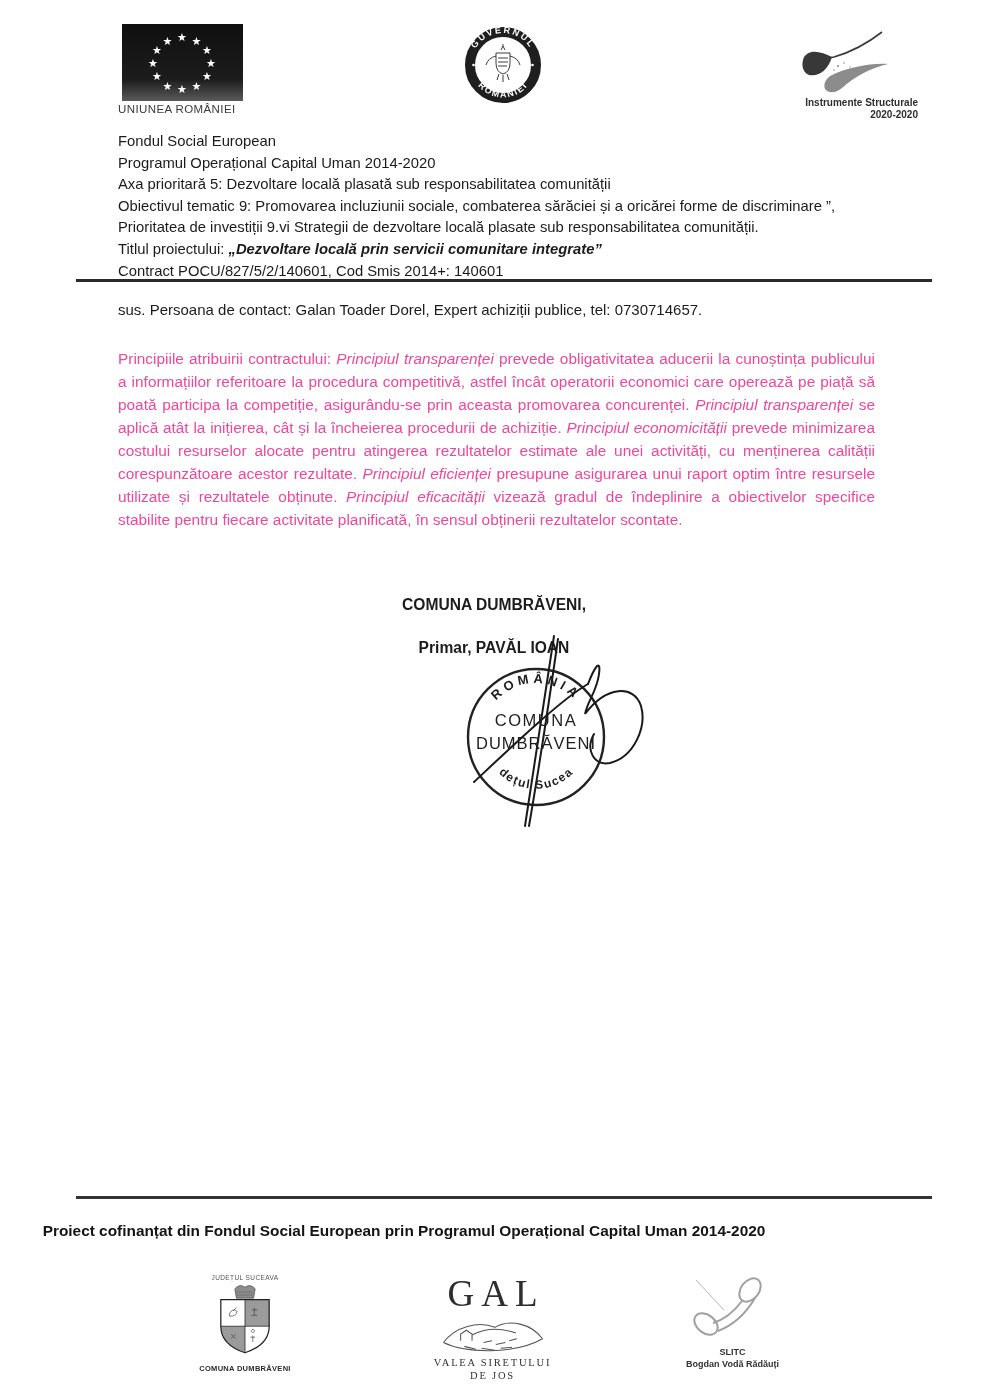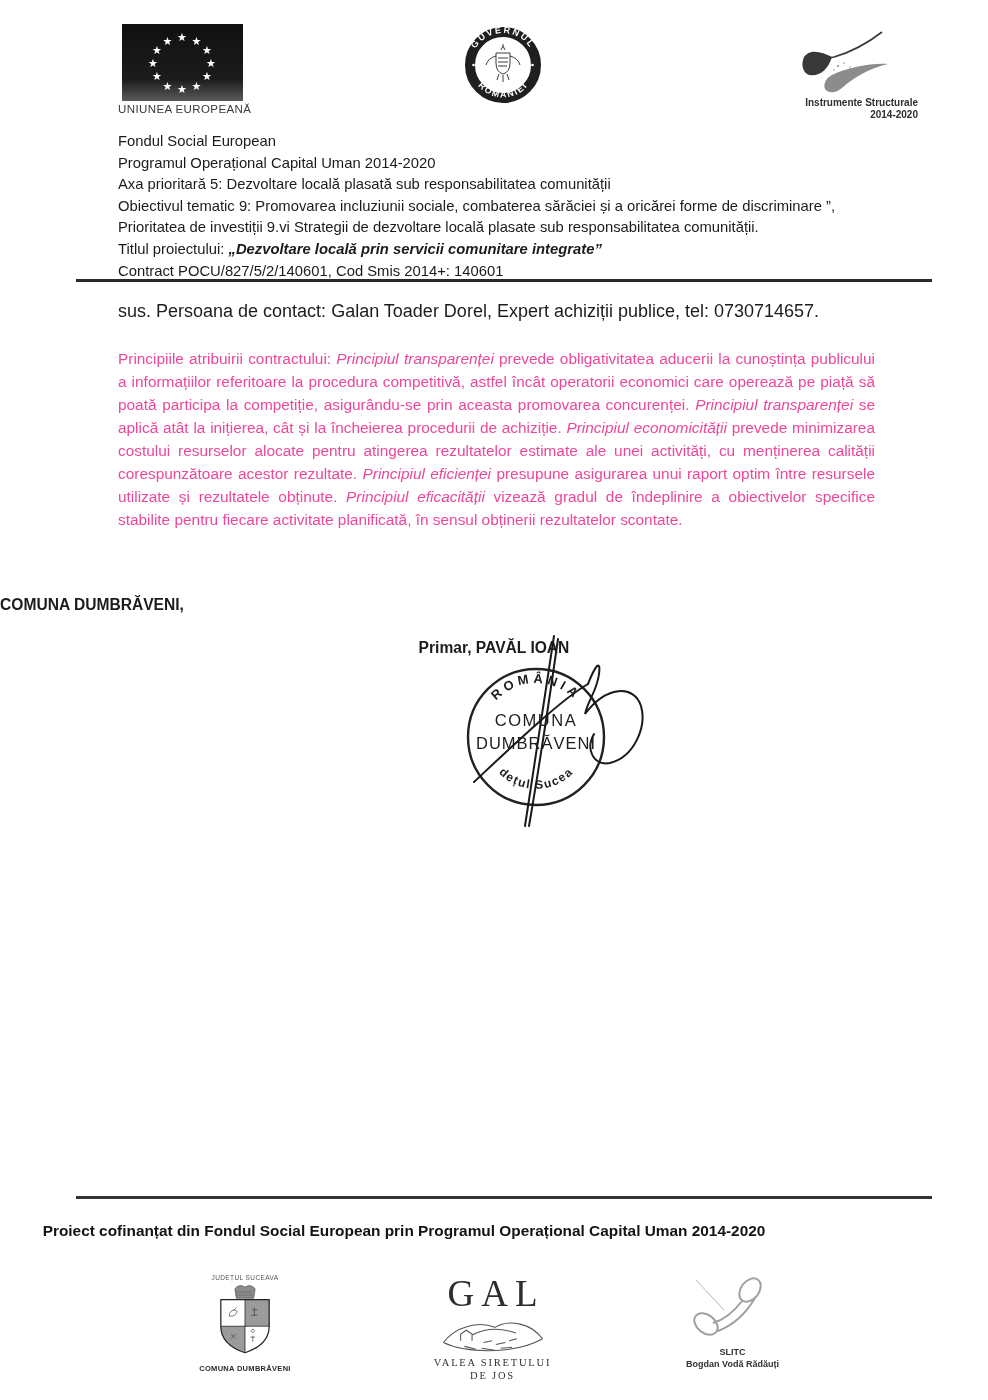--- a/index.html
+++ b/index.html
@@ -14,23 +14,23 @@
   .eu-caption{left:118px;top:103px;width:160px;font-size:11.5px;letter-spacing:0.4px;color:#3a3a3a;}
   .gov-seal{left:463px;top:25px;width:80px;height:80px;}
   .is-logo{left:792px;top:26px;width:100px;height:70px;}
   .is-caption{left:768px;top:97px;width:150px;text-align:right;font-size:10px;font-weight:bold;color:#2e2e2e;line-height:12px;}
   
   .head-block{left:118px;top:131px;width:810px;font-size:14.8px;line-height:21.6px;color:#1b1b1b;}
   .seg-bold{font-weight:normal;}
   .seg-italic{font-style:italic;}
   .seg-bolditalic{font-weight:bold;font-style:italic;}
   .rule-top{left:76px;top:279px;width:856px;height:3px;background:#2a2a2a;}
-  .contact-line{left:118px;top:301px;width:820px;font-size:18px;}
+  .contact-line{left:118px;top:301px;width:820px;font-size:15px;}
   .main-par{left:118px;top:347px;width:757px;font-size:15.4px;line-height:23px;text-align:justify;color:#ec4899;}
-  .org-line{left:0px;top:596px;width:988px;text-align:left;font-weight:bold;font-size:15.6px;}
+  .org-line{left:0px;top:596px;width:988px;text-align:center;font-weight:bold;font-size:15.6px;}
   .signer-line{left:0px;top:639px;width:988px;text-align:center;font-weight:bold;font-size:15.6px;}
   .stamp-wrap{left:438px;top:630px;width:242px;height:208px;}
   
   .rule-bottom{left:76px;top:1196px;width:856px;height:2.5px;background:#333;}
   .cofinance{left:0px;top:1222px;width:808px;text-align:center;font-weight:bold;font-size:15.4px;color:#141414;}
   .coat-wrap{left:192px;top:1274px;width:106px;text-align:center;}
   .coat-top-caption{font-size:6.5px;color:#555;letter-spacing:0.4px;}
   .coat-bottom-caption{font-size:7.5px;font-weight:bold;color:#2b2b2b;letter-spacing:0.3px;margin-top:1px;}
   .gal-wrap{left:420px;top:1276px;width:145px;text-align:center;font-family:"Liberation Serif", serif;}
   .gal-title{font-size:37px;letter-spacing:7px;color:#2e2e2e;line-height:36px;padding-left:7px;}
@@ -62,21 +62,21 @@
         <text x="85" y="56">★</text>
         <text x="74.5" y="65.5">★</text>
       <text x="60" y="69">★</text>
         <text x="45.5" y="65.5">★</text>
         <text x="35" y="56">★</text>
       <text x="31" y="43">★</text>
         <text x="35" y="30">★</text>
         <text x="45.5" y="20.5">★</text>
     </g>
   </svg>
-  <div class="abs eu-caption">UNIUNEA EUROPEANĂ</div>
+  <div class="abs eu-caption">UNIUNEA ROMÂNIEI</div>
 
   <svg class="abs gov-seal" viewBox="0 0 80 80">
     <circle cx="40" cy="40" r="37" fill="#ffffff" stroke="#1f1f1f" stroke-width="2"></circle>
     <circle cx="40" cy="40" r="32.5" fill="none" stroke="#1f1f1f" stroke-width="9"></circle>
     <path id="govArcTop" d="M 8,40 A 32,32 0 0 1 72,40" fill="none"></path>
     <path id="govArcBot" d="M 12,56 A 32,32 0 0 0 68,56" fill="none"></path>
     <text font-size="9" font-weight="bold" fill="#ffffff" letter-spacing="2">
       <textPath href="#govArcTop" startOffset="50%" text-anchor="middle">GUVERNUL</textPath>
     </text>
     <text font-size="9" font-weight="bold" fill="#ffffff" letter-spacing="1.5">
@@ -97,21 +97,21 @@
     <path d="M 90,6 C 72,20 56,27 42,31 C 38,32 34,32 30,33" fill="none" stroke="#3a3a3a" stroke-width="1.6"></path>
     <path d="M 12,31 C 18,22 30,26 40,31 C 36,44 27,51 17,49 C 10,46 9,38 12,31 Z" fill="#383838"></path>
     <path d="M 96,38 C 78,42 62,51 50,62 C 44,67 37,68 33,63 C 31,58 34,52 40,49 C 58,41 78,37 96,38 Z" fill="#8c8c8c"></path>
     <circle cx="46" cy="40" r="0.9" fill="#777"></circle>
       <circle cx="52" cy="37" r="0.8" fill="#888"></circle>
     <circle cx="42" cy="44" r="0.8" fill="#999"></circle>
       <circle cx="58" cy="41" r="0.7" fill="#888"></circle>
   </svg>
   <div class="abs is-caption">
     <div>Instrumente Structurale</div>
-    <div>2014-2020</div>
+    <div>2020-2020</div>
   </div>
 
   <div class="abs head-block">
     <div><span class="seg-bold">Fondul Social European</span></div>
     <div><span class="seg-bold">Programul Operațional Capital Uman 2014-2020</span></div>
     <div><span>Axa prioritară 5: Dezvoltare locală plasată sub responsabilitatea comunității</span></div>
     <div><span>Obiectivul tematic 9: Promovarea incluziunii sociale, combaterea sărăciei și a oricărei forme de discriminare ”,</span></div>
     <div><span>Prioritatea de investiții 9.vi Strategii de dezvoltare locală plasate sub responsabilitatea comunității.</span></div>
     <div><span>Titlul proiectului: </span><span class="seg-bolditalic">„Dezvoltare locală prin servicii comunitare integrate”</span></div>
     <div><span>Contract POCU/827/5/2/140601, Cod Smis 2014+: 140601</span></div>

